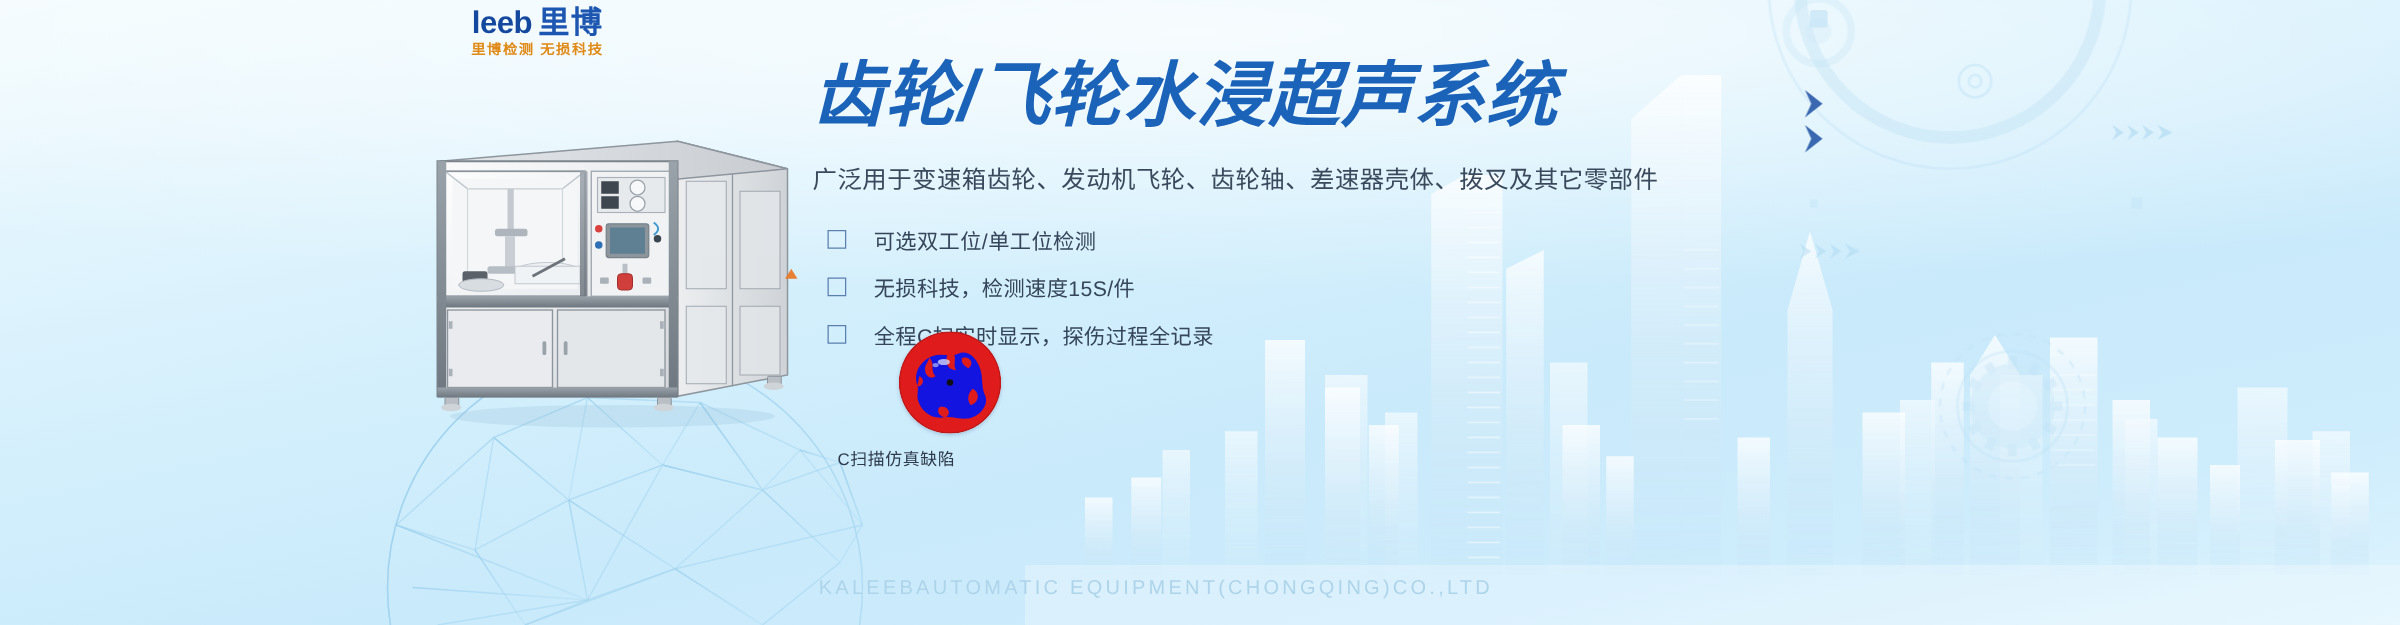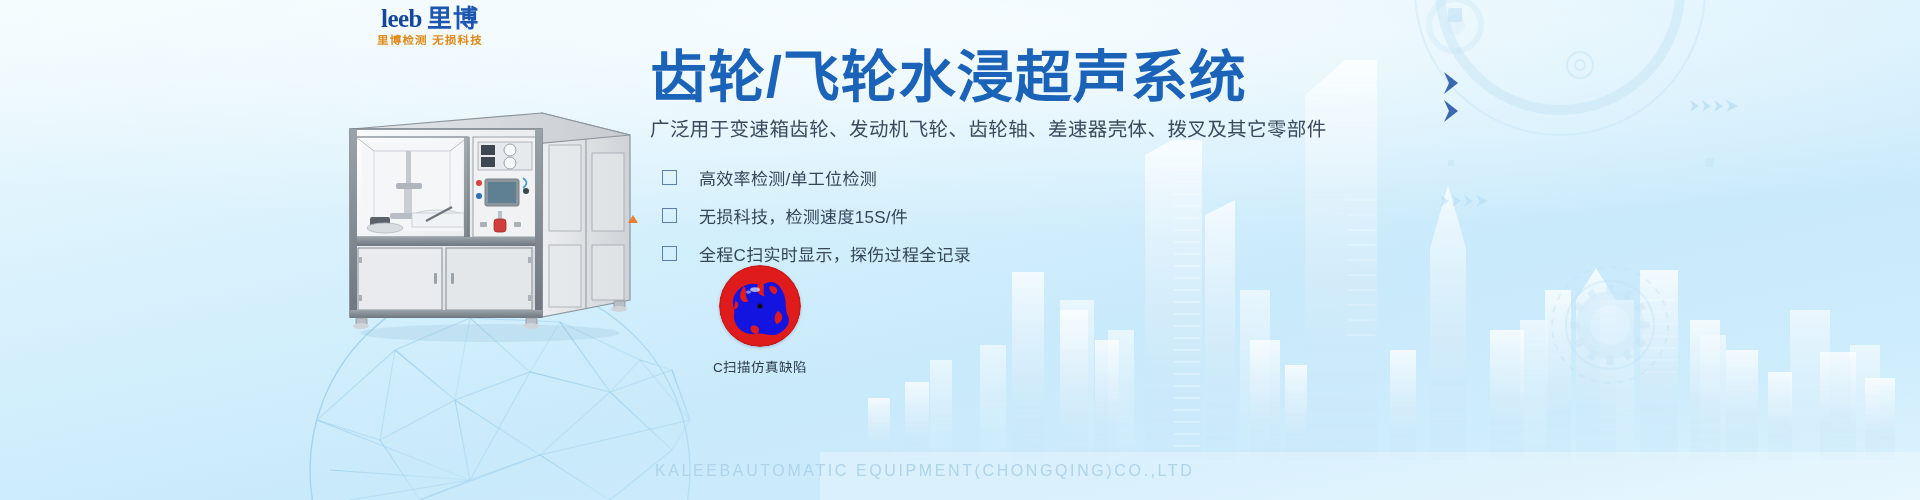--- a/index.html
+++ b/index.html
@@ -58,21 +58,20 @@
     width: 170px;
     text-align: center;
     line-height: 1;
   }
   #logo-main {
     font-size: 25px;
     font-weight: bold;
     color: #14489e;
     letter-spacing: -0.5px;
     white-space: nowrap;
-    font-family: Liberation Serif, serif;
   }
   #logo-main .cn {
     color: #1d56b0;
     letter-spacing: 1px;
     margin-left: 5px;
   }
   #logo-tagline {
     margin-top: 4px;
     font-size: 11.5px;
     color: #e08a18;
@@ -87,28 +86,29 @@
     position: absolute;
     left: 650px;
     top: 48px;
     width: 900px;
   }
 
   #headline {
     font-size: 57px;
     line-height: 1.05;
     font-weight: bold;
+    font-style: italic;
     color: #1a63b8;
     letter-spacing: 1px;
     white-space: nowrap;
     text-shadow: 0 1px 0 rgba(255,255,255,0.5);
   }
 
   #subtitle {
-    margin-top: 5px;
+    margin-top: 19px;
     font-size: 19.5px;
     color: #3a4a5c;
     letter-spacing: 0.4px;
     white-space: nowrap;
   }
 
   #bullets {
     margin-top: 18px;
   }
   .bullet-row {
@@ -132,21 +132,21 @@
     letter-spacing: 0.3px;
     white-space: nowrap;
   }
 
   
   #cscan-block {
     position: absolute;
     left: 670px;
     top: 265px;
     width: 180px;
-    text-align: center;
+    text-align: left;
   }
   #cscan-circle {
     width: 82px;
     height: 82px;
     margin: 0 auto;
     border-radius: 50%;
     overflow: hidden;
     position: relative;
     box-shadow: 0 1px 3px rgba(40,70,120,0.25);
   }
@@ -524,21 +524,21 @@
   <div id="content">
 
     <h1 id="headline">齿轮/飞轮水浸超声系统</h1>
 
     <p id="subtitle">广泛用于变速箱齿轮、发动机飞轮、齿轮轴、差速器壳体、拨叉及其它零部件</p>
 
     <div id="bullets">
 
       <div class="bullet-row">
         <span class="bullet-box"></span>
-        <span class="bullet-label">高效率检测/单工位检测</span>
+        <span class="bullet-label">可选双工位/单工位检测</span>
       </div>
 
       <div class="bullet-row">
         <span class="bullet-box"></span>
         <span class="bullet-label">无损科技，检测速度15S/件</span>
       </div>
 
       <div class="bullet-row">
         <span class="bullet-box"></span>
         <span class="bullet-label">全程C扫实时显示，探伤过程全记录</span>

